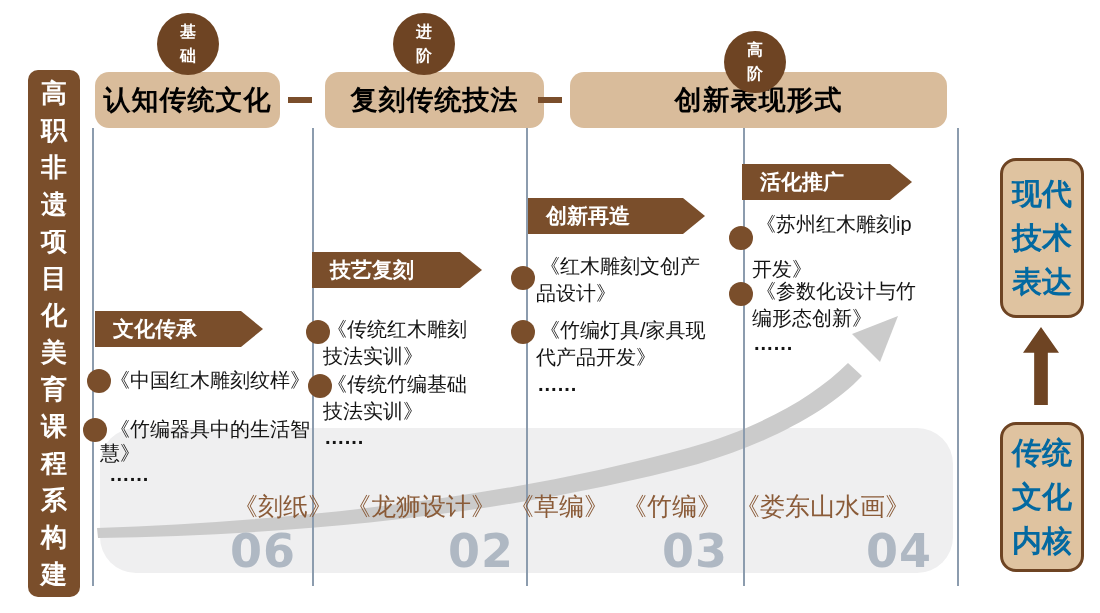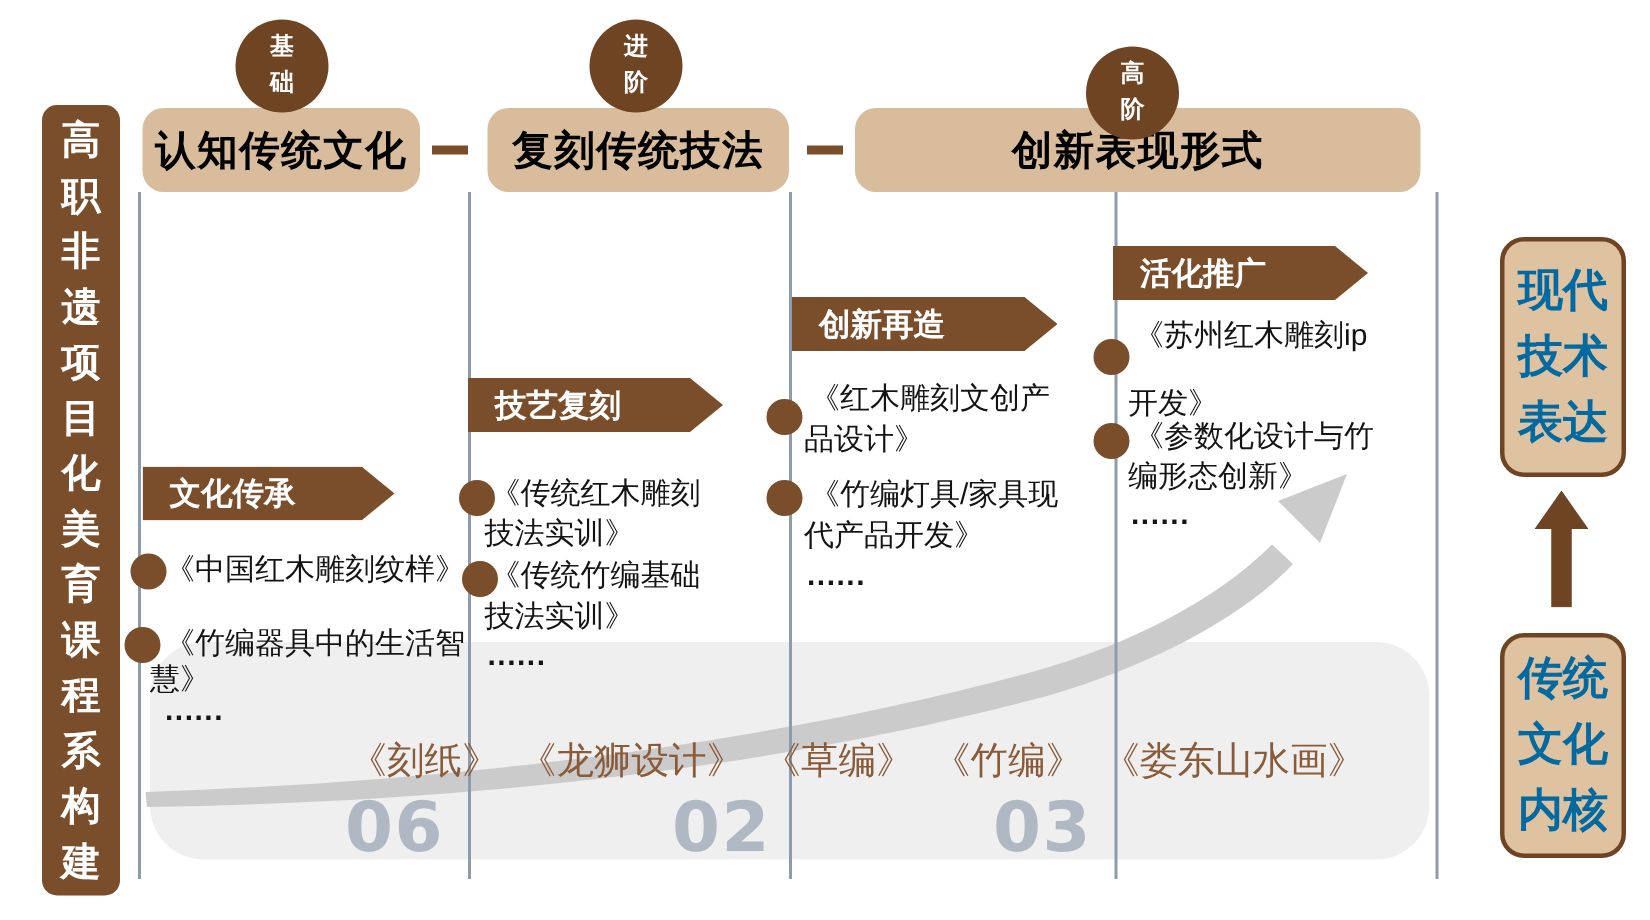--- a/index.html
+++ b/index.html
@@ -74,21 +74,21 @@
   <div class="abs vline" style="left:957px"></div>
 
   <div class="abs side-bar">
     <div class="side-bar-text">高职非遗项目化美育课程系构建</div>
   </div>
 
   <div class="abs stage-box" style="left:95px;width:185px;">
     <span>认知传统文化</span>
   </div>
   <div class="abs dash" style="left:288px;width:24px;"></div>
-  <div class="abs stage-box" style="left:325px;width:201px;">
+  <div class="abs stage-box" style="left:325px;width:219px;">
     <span>复刻传统技法</span>
   </div>
   <div class="abs dash" style="left:538px;width:24px;"></div>
   <div class="abs stage-box" style="left:570px;width:377px;">
     <span>创新表现形式</span>
   </div>
 
   <div class="abs level-circle" style="left:157px;">
     <span>基础</span>
   </div>
@@ -142,20 +142,21 @@
   <div class="abs course-line" style="left:752px;top:306px;">编形态创新》</div>
   <div class="abs more" style="left:754px;top:332px;">......</div>
 
   <div class="abs examples">
     <span>《刻纸》</span><span>《龙狮设计》</span><span>《草编》</span><span>《竹编》</span><span>《娄东山水画》</span>
   </div>
 
   <div class="abs phase-number" style="left:203px;">06</div>
   <div class="abs phase-number" style="left:421px;">02</div>
   <div class="abs phase-number" style="left:635px;">03</div>
+  <div class="abs phase-number" style="left:839px;">04</div>
 
   <div class="abs side-box" style="left:1000px;top:158px;width:84px;height:160px;">
     <span>现代技术表达</span>
   </div>
   <div class="abs up-arrow"></div>
   <div class="abs side-box" style="left:1000px;top:422px;width:84px;height:150px;">
     <span>传统文化内核</span>
   </div>
 
 </div>

